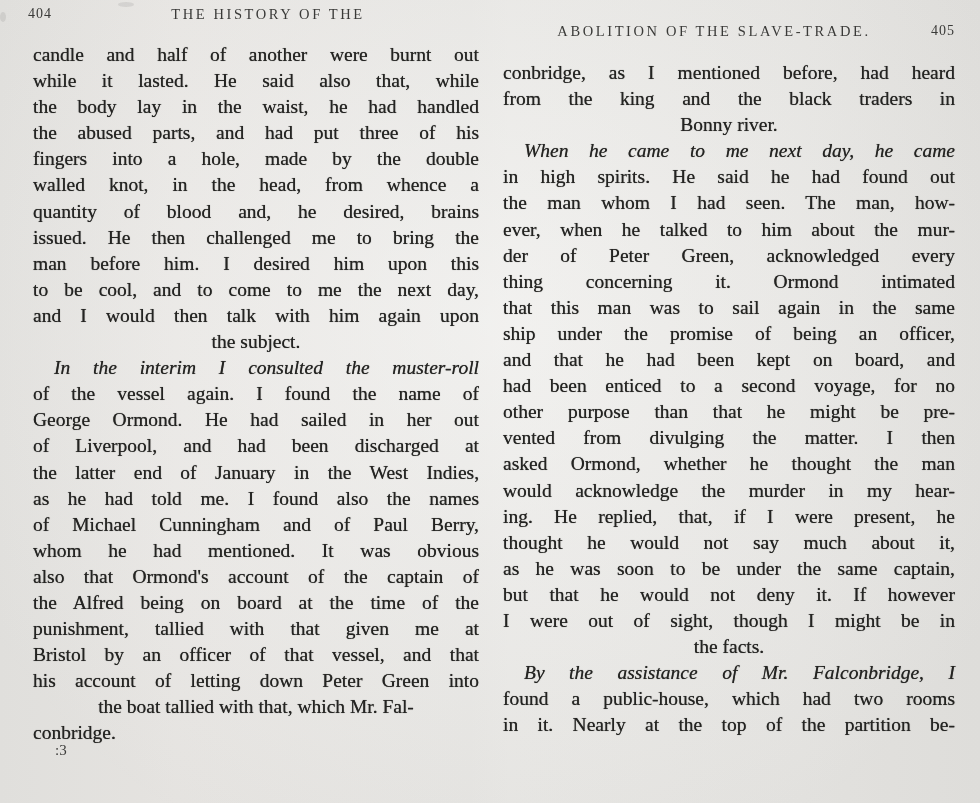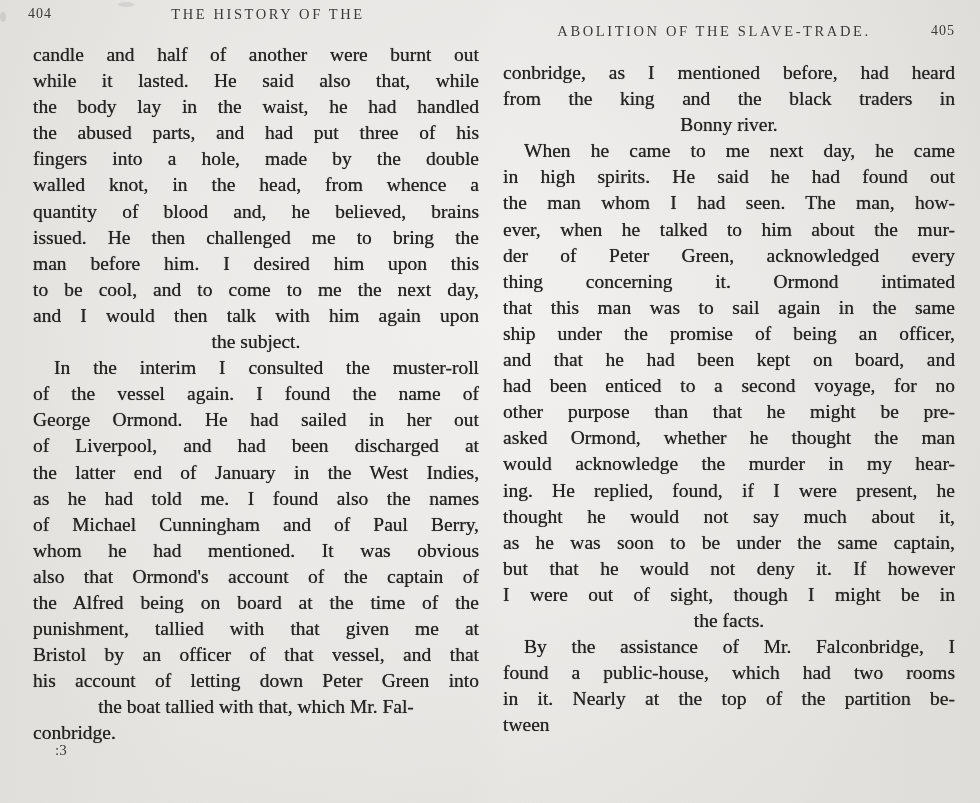--- a/index.html
+++ b/index.html
@@ -50,21 +50,21 @@
     text-shadow: 0 0 0.7px rgba(35,35,33,0.85);
   }
   #left-column  { left: 25px;  top: 42px; width: 446px; margin-left: 8px; }
   #right-column { left: 503px; top: 60px; width: 452px; }
   .line {
     height: 26.1px;
     line-height: 26.1px;
     white-space: normal;
   }
   .line-j  { text-align: justify; text-align-last: justify; }
-  .line-ji { text-align: justify; text-align-last: justify; text-indent: 21px; }
+  .line-ji { text-align: justify; text-align-last: justify; text-indent: 21px; font-style: italic; }
   .line-e  { text-align: center; }
   .line-r  { text-align: left; }
 
   #signature-mark {
     position: absolute;
     left: 55px;
     top: 742px;
     font-size: 15px;
     color: #3c3c3a;
   }
@@ -92,21 +92,21 @@
     <span class="running-title">ABOLITION OF THE SLAVE-TRADE.</span>
   </div>
 
   <div class="column" id="left-column">
       <div class="line line-j">candle and half of another were burnt out</div>
       <div class="line line-j">while it lasted.  He said also that, while</div>
       <div class="line line-j">the body lay in the waist, he had handled</div>
       <div class="line line-j">the abused parts, and had put three of his</div>
       <div class="line line-j">fingers into a hole, made by the double</div>
       <div class="line line-j">walled knot, in the head, from whence a</div>
-      <div class="line line-j">quantity of blood and, he believed, brains</div>
+      <div class="line line-j">quantity of blood and, he desired, brains</div>
       <div class="line line-j">issued.  He then challenged me to bring the</div>
       <div class="line line-j">man before him.  I desired him upon this</div>
       <div class="line line-j">to be cool, and to come to me the next day,</div>
       <div class="line line-j">and I would then talk with him again upon</div>
       <div class="line line-e">the subject.</div>
       <div class="line line-ji">In the interim I consulted the muster-roll</div>
       <div class="line line-j">of the vessel again.  I found the name of</div>
       <div class="line line-j">George Ormond.  He had sailed in her out</div>
       <div class="line line-j">of Liverpool, and had been discharged at</div>
       <div class="line line-j">the latter end of January in the West Indies,</div>
@@ -130,31 +130,31 @@
       <div class="line line-j">in high spirits.  He said he had found out</div>
       <div class="line line-j">the man whom I had seen.  The man, how-</div>
       <div class="line line-j">ever, when he talked to him about the mur-</div>
       <div class="line line-j">der of Peter Green, acknowledged every</div>
       <div class="line line-j">thing concerning it.  Ormond intimated</div>
       <div class="line line-j">that this man was to sail again in the same</div>
       <div class="line line-j">ship under the promise of being an officer,</div>
       <div class="line line-j">and that he had been kept on board, and</div>
       <div class="line line-j">had been enticed to a second voyage, for no</div>
       <div class="line line-j">other purpose than that he might be pre-</div>
+      <div class="line line-j">vented from divulging the matter.  I then</div>
       <div class="line line-j">asked Ormond, whether he thought the man</div>
       <div class="line line-j">would acknowledge the murder in my hear-</div>
-      <div class="line line-j">ing.  He replied, found, if I were present, he</div>
+      <div class="line line-j">ing.  He replied, that, if I were present, he</div>
       <div class="line line-j">thought he would not say much about it,</div>
       <div class="line line-j">as he was soon to be under the same captain,</div>
       <div class="line line-j">but that he would not deny it.  If however</div>
       <div class="line line-j">I were out of sight, though I might be in</div>
       <div class="line line-e">the facts.</div>
       <div class="line line-ji">By the assistance of Mr. Falconbridge, I</div>
       <div class="line line-j">found a public-house, which had two rooms</div>
       <div class="line line-j">in it.  Nearly at the top of the partition be-</div>
-      <div class="line line-r">tween</div>
     </div>
 
   <div id="signature-mark">:3</div>
 
   <div class="smudge" style="left:118px; top:2px; width:16px; height:5px;"></div>
   <div class="smudge" style="left:0px; top:12px; width:6px; height:10px;"></div>
 </div>
 
 </body></html>

